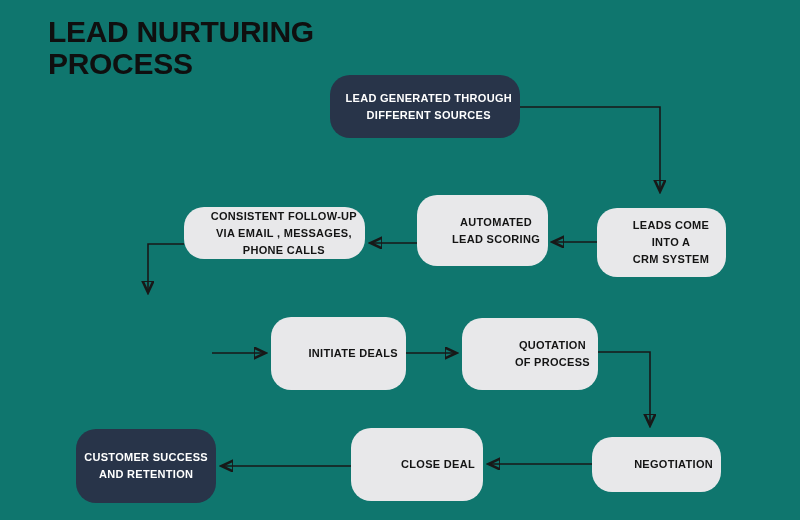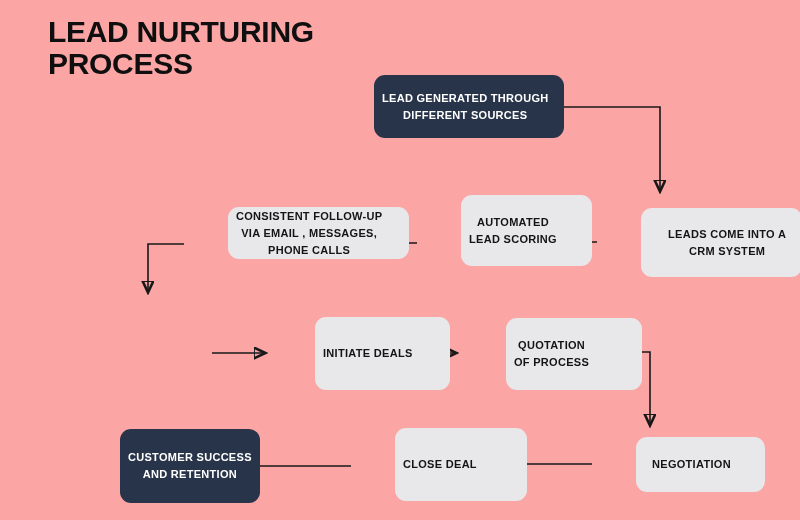--- a/index.html
+++ b/index.html
@@ -3,21 +3,21 @@
 <meta charset="utf-8">
 <style>
   * { margin: 0; padding: 0; box-sizing: border-box; }
   html, body { background: #ffffff; }
   body { font-family: "Liberation Sans", sans-serif; }
 
   .canvas {
     position: relative;
     width: 800px;
     height: 520px;
-    background: #fca5a5;
+    background: #0f766e;
     overflow: hidden;
   }
 
   .title {
     position: absolute;
     left: 48px;
     top: 16px;
     font-size: 30px;
     line-height: 32px;
     font-weight: bold;
@@ -33,27 +33,26 @@
     pointer-events: none;
   }
   .connectors path {
     fill: none;
     stroke: #181818;
     stroke-width: 1.6;
   }
 
   .node {
     position: absolute;
-    border-radius: 11px;
+    border-radius: 20px;
     display: flex;
     align-items: center;
-    justify-content: flex-start;
+    justify-content: flex-end;
     text-align: center;
     padding: 4px 8px;
-    margin-left: 44px;
   }
   .node.light {
     background: #e8e8ea;
     color: #141414;
   }
   .node.dark {
     background: #283449;
     color: #ffffff;
   }
   .node-label {
@@ -87,21 +86,21 @@
     <path d="M598 352 H650 V424" marker-end="url(#arrowhead)"></path>
     <path d="M592 464 H490" marker-end="url(#arrowhead)"></path>
     <path d="M351 466 H223" marker-end="url(#arrowhead)"></path>
   </svg>
 
   <div class="node dark" style="left:330px; top:75px; width:190px; height:63px;">
     <span class="node-label">LEAD GENERATED THROUGH
 DIFFERENT SOURCES</span>
   </div>
 
-  <div class="node light" style="left:597px; top:208px; width:161px; height:69px;padding-left:27px;">
+  <div class="node light" style="left:597px; top:208px; width:129px; height:69px;padding-left:27px;">
     <span class="node-label">LEADS COME INTO A
 CRM SYSTEM</span>
   </div>
 
   <div class="node light" style="left:417px; top:195px; width:131px; height:71px;">
     <span class="node-label">AUTOMATED
 LEAD SCORING</span>
   </div>
 
   <div class="node light" style="left:184px; top:207px; width:181px; height:52px;">

